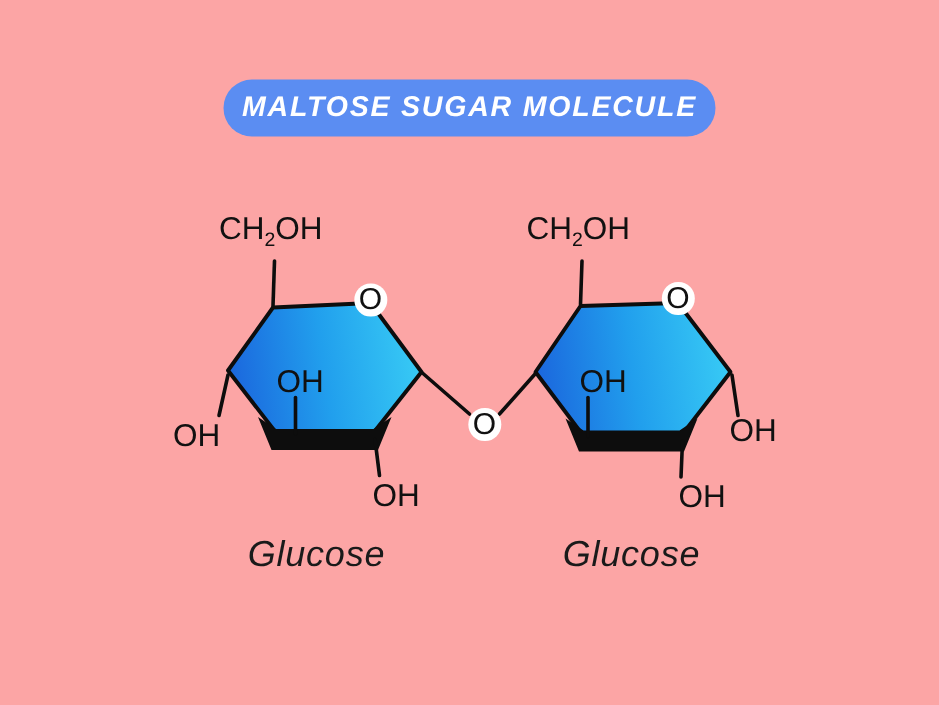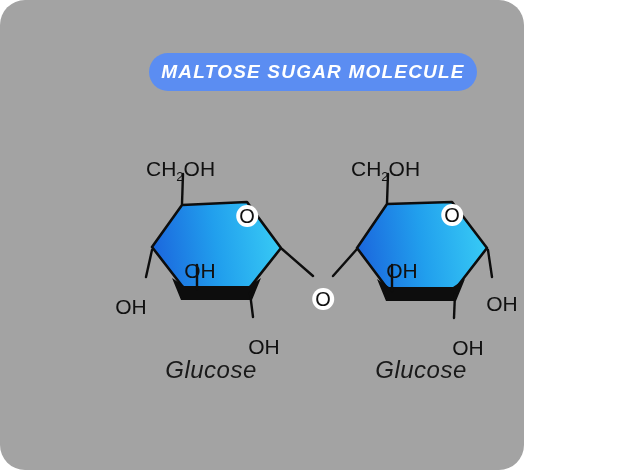--- a/index.html
+++ b/index.html
@@ -1,43 +1,42 @@
 <!DOCTYPE html>
 <html style="--banner: #5b8df2; --hex-dark: #1b66dd; --hex-mid: #219fed; --hex-light: #38cbf5; --outline: #0d0d0d;"><head>
 <meta charset="utf-8">
 <style>
   html,body{margin:0;padding:0;background:#fff;}
   #stage{
     position:relative;
-    width:524px;height:470px;
-    background:#a3a3a3;
+    width:626px;height:470px;
+    background:#fca5a5;
     overflow:hidden;
     font-family:"Liberation Sans",sans-serif;
-    border-radius:25px;
   }
   #banner{
     position:absolute;left:149px;top:53px;width:328px;height:38px;
     background:var(--banner,#5b8df2);
     border-radius:20px;
     display:flex;align-items:center;justify-content:center;
   }
   #banner .banner-text{
     color:#ffffff;
     font-style:italic;
     font-weight:bold;
     font-size:19px;
     letter-spacing:1.2px;
     white-space:nowrap;
   }
   svg{position:absolute;left:0;top:0;}
   .hex{fill:url(#hexGrad);stroke:var(--outline,#0d0d0d);stroke-width:2.6;stroke-linejoin:round;}
   .band{fill:var(--outline,#0d0d0d);}
   .bond{stroke:var(--outline,#0d0d0d);stroke-width:2.4;stroke-linecap:round;}
   .label{position:absolute;color:#111;white-space:nowrap;line-height:1.1;}
-  .chem{font-size:21px;margin-top:16px;}
+  .chem{font-size:21px;}
   .ctr{transform:translateX(-50%);}
   .sub{font-size:13px;position:relative;top:5px;}
   .ring-o{background:#ffffff;border-radius:50%;padding:0 3px;font-size:20px;}
   .glucose{font-style:italic;font-size:24px;color:#1a1a1a;letter-spacing:0.5px;}
   .stop-dark{stop-color:var(--hex-dark,#1b66dd);}
   .stop-mid{stop-color:var(--hex-mid,#219fed);}
   .stop-light{stop-color:var(--hex-light,#38cbf5);}
 </style>
 </head>
 <body>

